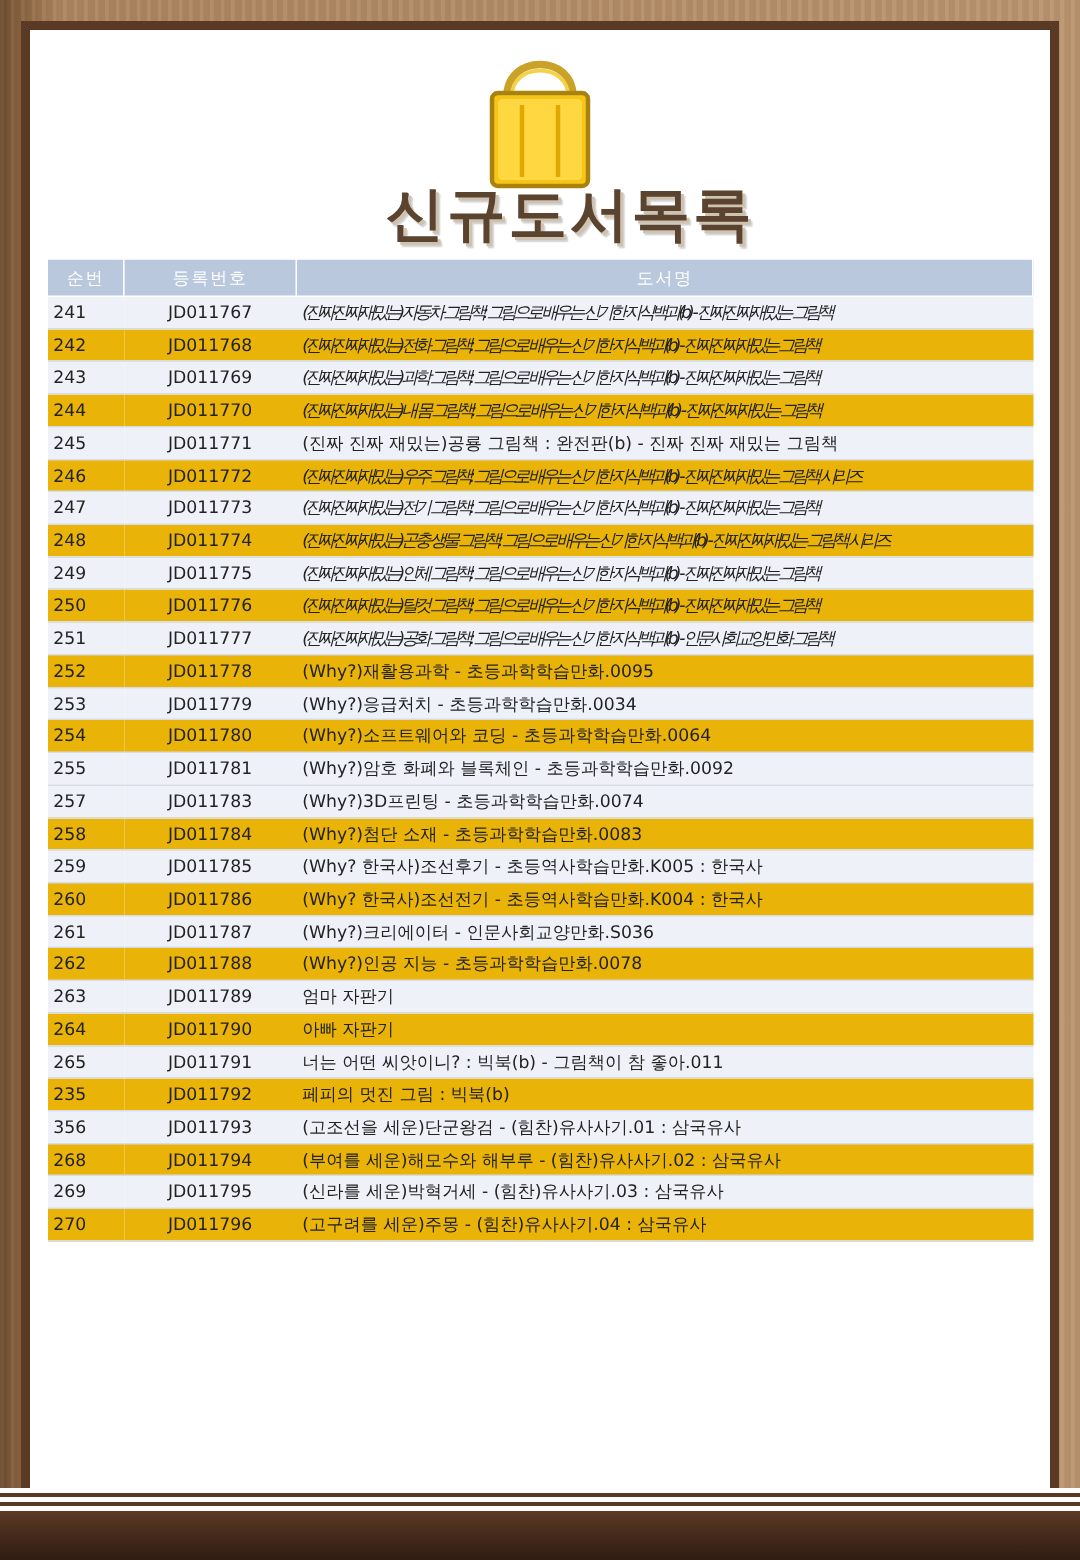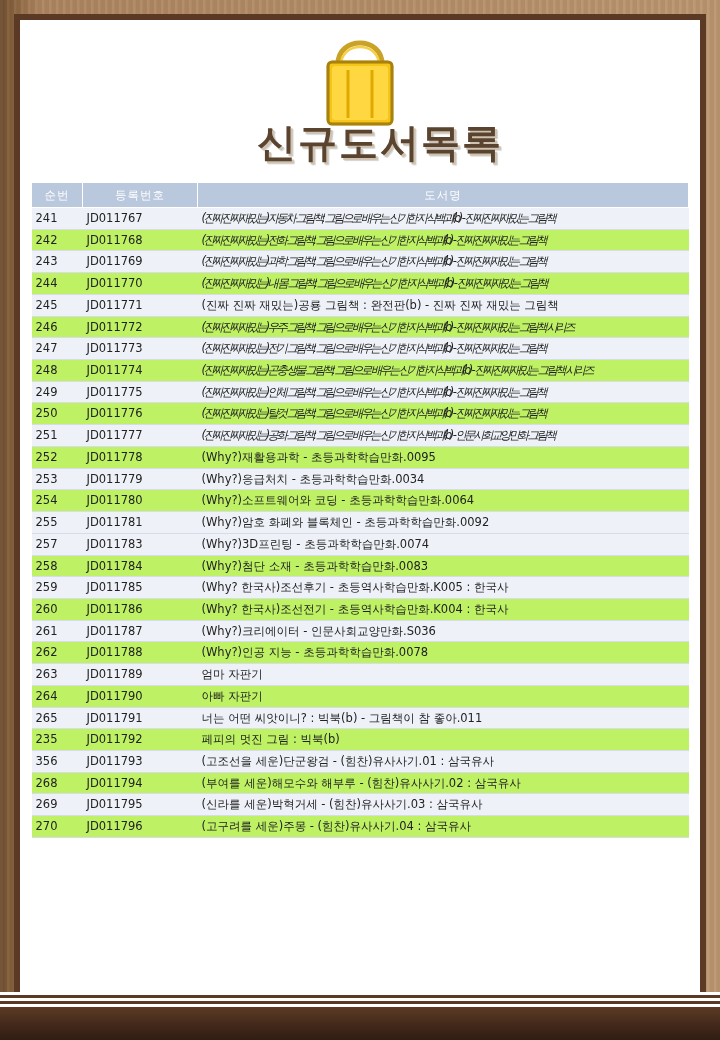--- a/index.html
+++ b/index.html
@@ -106,21 +106,21 @@
     font-weight: bold;
     letter-spacing: 2px;
     color: #5a4430;
     text-shadow: 2px 2px 0 #cfc2b0, 3px 3px 1px rgba(0,0,0,0.18);
     padding-left: 40px;
   }
 
   
   table.booklist {
     width: 648px;
-    margin: 12px auto 0 auto;
+    margin: 2px auto 0 auto;
     border-collapse: collapse;
     font-size: 11.5px;
     color: #222;
     table-layout: fixed;
   }
   table.booklist th {
     background: #b9c8dd;
     color: #ffffff;
     font-weight: normal;
     font-size: 11.5px;
@@ -132,24 +132,24 @@
   table.booklist th.c2 { width: 112px; }
   table.booklist th.c3 { width: 488px; }
 
   table.booklist td {
     border-bottom: 1px solid #d7dde6;
     padding: 3px 4px;
     line-height: 1.28;
     vertical-align: middle;
   }
   table.booklist tr.even td { background: #eef2f8; }
-  table.booklist tr.odd  td { background: #bef264; }
+  table.booklist tr.odd  td { background: #eab308; }
 
   td.num { text-align: left; width: 48px; }
-  td.reg { width: 112px; }
+  td.reg { text-align: center; width: 112px; }
   td.nm  { text-align: left; width: 488px; padding-left: 8px; }
 
   
   td.nm.squeeze {
     letter-spacing: -2.6px;
     white-space: nowrap;
     overflow: visible;
     font-style: italic;
   }
 </style>

